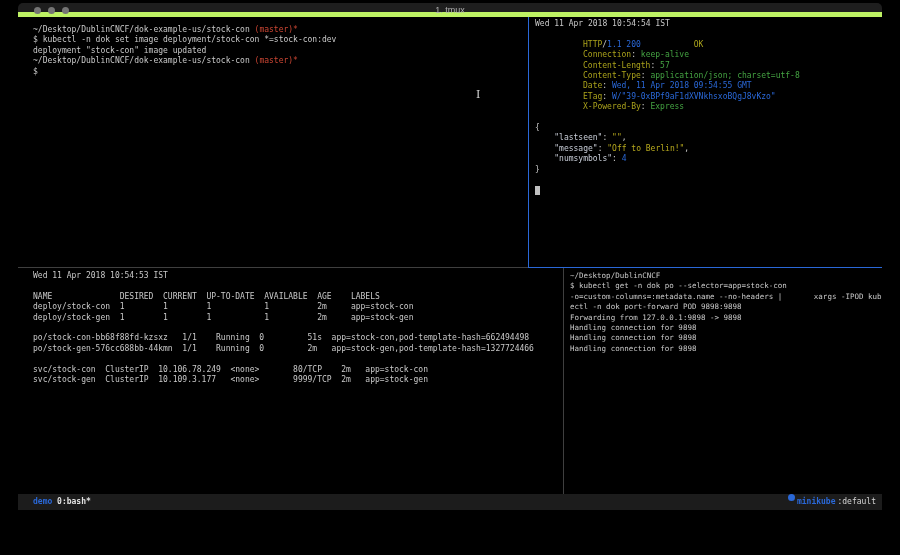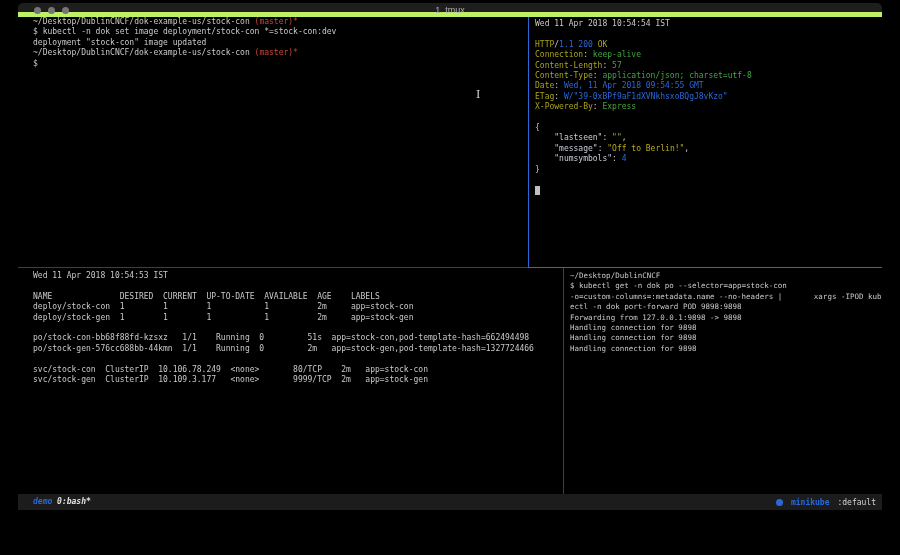--- a/index.html
+++ b/index.html
@@ -9,48 +9,48 @@
   .window { position:absolute; left:18px; top:3px; width:864px; height:507px;
             border-radius:5px 5px 0 0; overflow:hidden; background:#000; }
   .titlebar { position:relative; height:14px; background:var(--chrome,#1e1e1e);
               border-bottom:5px solid #bef264; }
   .lights { position:absolute; left:16px; top:4px; display:flex; gap:7px; }
   .light { width:7px; height:7px; border-radius:50%; background:var(--traffic,#757575); display:inline-block; }
   .title { text-align:center; font-family:"Liberation Sans", sans-serif; font-size:9px;
            line-height:14px; color:var(--title-text,#b0b0b0); }
   .term { position:relative; width:864px; height:477px; background:#000; }
   .pane { position:absolute; overflow:hidden; }
-  .pane-tl { left:0; top:0; width:510px; height:250px; padding:0 0 0 15px; }
+  .pane-tl { left:0; top:0; width:510px; height:250px; padding:8px 0 0 15px; }
   .pane-tr { left:511px; top:0; width:353px; height:250px; padding:2px 0 0 6px; }
   .pane-bl { left:0; top:251px; width:545px; height:226px; padding:3px 0 0 15px; }
   .pane-br { left:546px; top:251px; width:318px; height:226px; padding:3px 0 6px 6px; font-size:7.5px; }
   .tl { white-space:pre; font-size:8px; line-height:10.4px; color:var(--text,#c9c9c9); }
   .pane-br .tl { font-size:7.5px; }
   .c-text { color:var(--text,#c9c9c9); }
   .c-red   { color:var(--red,#cc4633); }
-  .c-olive { color:var(--olive,#aaa21b); }
+  .c-olive { color:var(--olive,#aaa21b);margin-left:48px; }
   .c-green { color:var(--green,#44a342); }
   .c-blue  { color:var(--blue,#2a68d8); }
   .c-jkey  { color:var(--json-key,#c9ced8); }
   .c-jstr  { color:var(--yellow,#b9ab1e); }
   .cursor-block { display:inline-block; width:5px; height:9px; background:var(--cursor,#c0c0c0);
                   vertical-align:middle; }
   .vborder-top { position:absolute; left:510px; top:0; width:1px; height:251px; background:var(--blue,#2a68d8); }
   .hborder-left { position:absolute; left:0; top:250px; width:510px; height:1px; background:var(--border-inactive,#3f3f3f); }
   .hborder-right { position:absolute; left:510px; top:250px; width:354px; height:1px; background:var(--blue,#2a68d8); }
   .vborder-bottom { position:absolute; left:545px; top:251px; width:1px; height:226px; background:var(--border-inactive,#3f3f3f); }
   .ibeam { position:absolute; left:458px; top:72px; color:#d8d8d8;
            font-family:"DejaVu Serif", serif; font-size:11px; line-height:12px; }
   .statusbar { position:relative; height:16px; background:var(--statusbar-bg,#1c1c1c);
                font-size:8px; line-height:15px; display:flex; justify-content:space-between;
                padding:0 6px 0 15px; }
-  .status-left { white-space:pre;font-style:italic; }
+  .status-left { white-space:pre; }
   .session { color:var(--blue,#2a68d8); font-weight:bold; }
   .winname { color:#e2e2e2; font-weight:bold; }
-  .status-right { display:flex; align-items:center; gap:8px; }
+  .status-right { display:flex; align-items:flex-start; gap:2px; }
   .kicon { width:7px; height:7px; border-radius:50%; background:var(--blue,#2a68d8); display:inline-block; }
   .ctx { color:var(--blue,#2a68d8); font-weight:bold; }
   .ns { color:#d6d6d6; }
 </style>
 </head>
 <body>
 
 <div class="screen">
   <div class="window">
 

